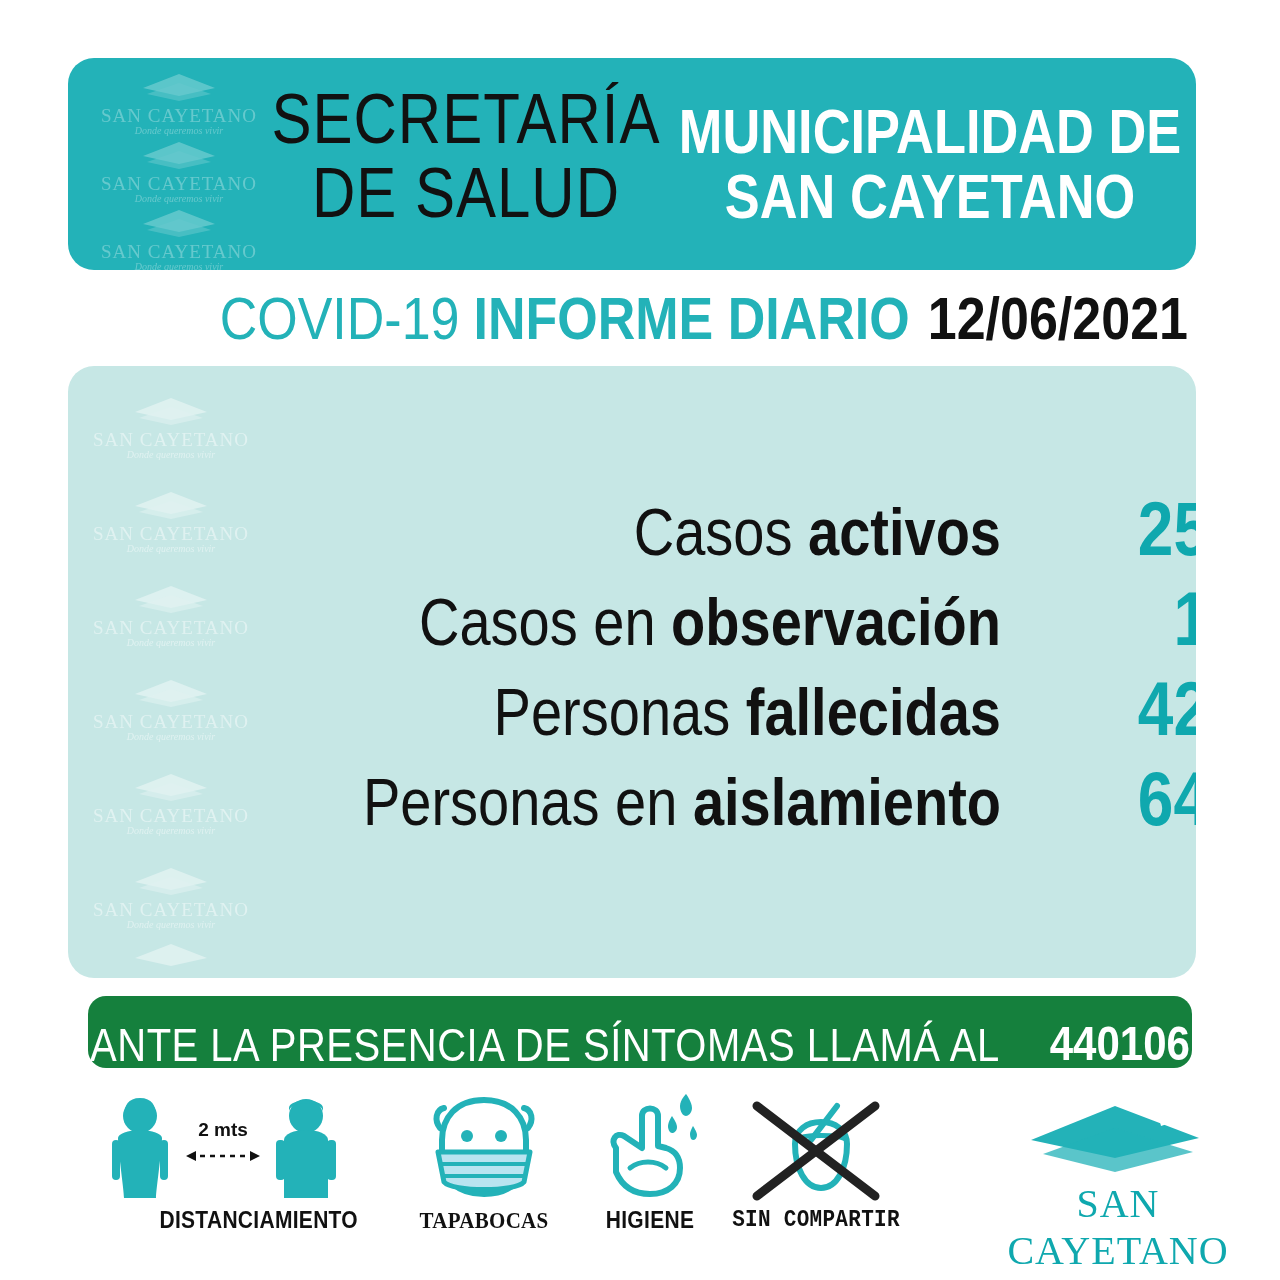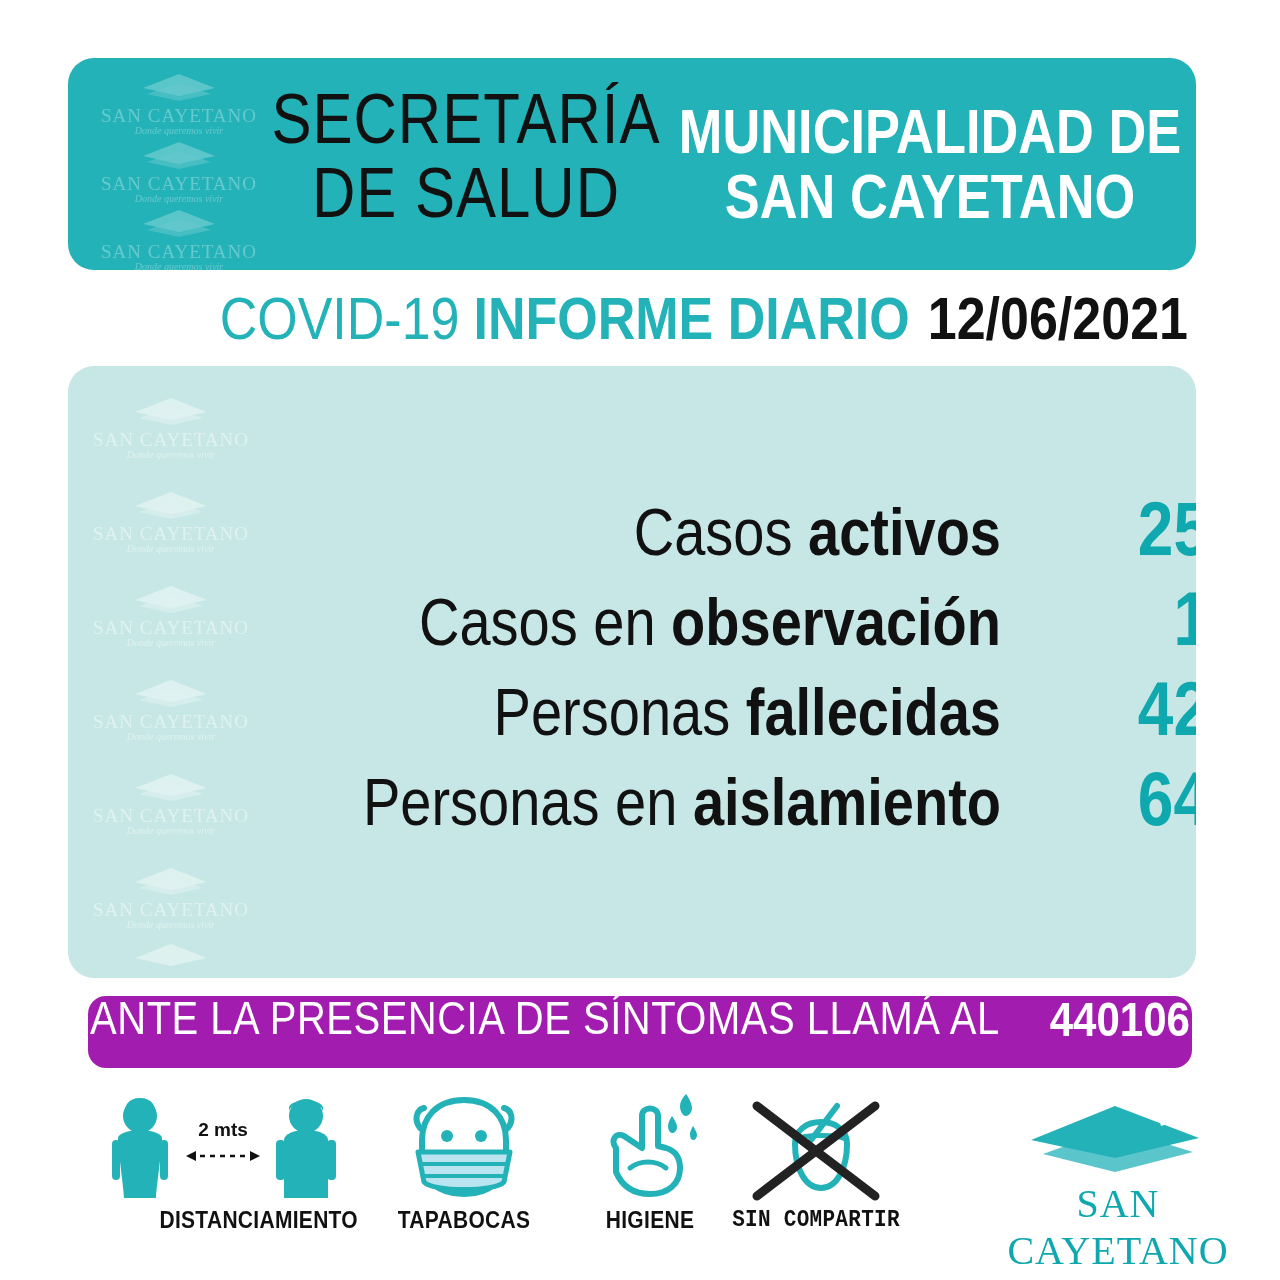--- a/index.html
+++ b/index.html
@@ -169,24 +169,24 @@
     padding-left: 18px;
   }
 
   
   .phone-bar {
     position: absolute;
     left: 88px;
     top: 996px;
     width: 1104px;
     height: 72px;
-    background: #a21caf;
+    background: #15803d;
     border-radius: 18px;
     display: flex;
-    align-items: flex-start;
+    align-items: flex-end;
     justify-content: center;
     white-space: nowrap;
     gap: 36px;
   }
   .phone-text {
     color: #ffffff;
     font-size: 40px;
     letter-spacing: 0.5px;
     transform: scaleY(1.14);
   }
@@ -220,21 +220,21 @@
   .icon-caption {
     margin-top: 6px;
     color: #111111;
     font-size: 21px;
     font-weight: bold;
     letter-spacing: 0.3px;
     transform: scaleY(1.1);
     white-space: nowrap;
   }
   #icon-distanciamiento { left: 20px;  width: 270px; text-align: right; }
-  #icon-tapabocas       { left: 296px; width: 200px; }
+  #icon-tapabocas       { left: 316px; width: 200px; font-family: Liberation Serif, serif; }
   #icon-higiene         { left: 492px; width: 180px; }
   #icon-sincompartir    { left: 648px; width: 200px; font-family: Liberation Mono, monospace; }
 
   .brand-logo {
     position: absolute;
     left: 900px;
     top: 6px;
     width: 300px;
     text-align: center;
   }

